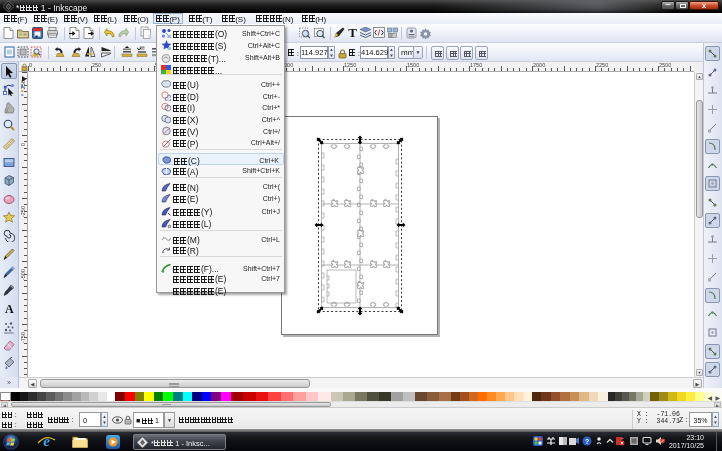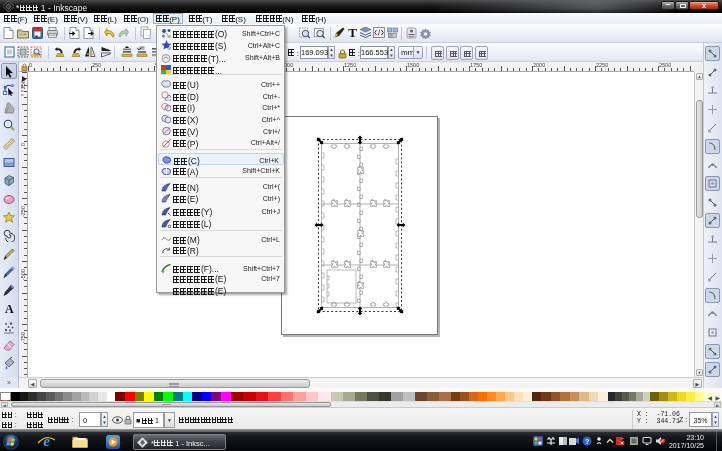--- a/index.html
+++ b/index.html
@@ -185,31 +185,31 @@
     <rect x="2" y="5.2" width="8" height="1.6" fill="#555"></rect>
     <path d="M3.5 1.2 h5 M3.5 3 h5" stroke="#777" stroke-width="1.2"></path>
     <path d="M1.2 2 l1.8 1.8 1.8-1.8" fill="none" stroke="#111" stroke-width="1"></path>
   </svg>
 <svg class="abs" style="left:151px;top:46px" width="5" height="12" viewBox="0 0 5 12">
     <rect x="1" y="2" width="4" height="1.6" fill="#555"></rect>
     <rect x="1" y="5" width="4" height="1.6" fill="#777"></rect>
     <rect x="1" y="8" width="4" height="2.2" fill="#999"></rect>
   </svg>
 <div class="abs" style="left:288px;top:48.5px;font-size:8px;color:#111;"><i class="c8"></i> :</div>
-<div class="abs" style="left:300px;top:46px;width:28px;height:13px;background:#fff;border:1px solid #8a92a8;font-size:7.5px;text-align:right;line-height:11.5px;padding-right:1px;color:#111;">169.093</div>
+<div class="abs" style="left:300px;top:46px;width:28px;height:13px;background:#fff;border:1px solid #8a92a8;font-size:7.5px;text-align:right;line-height:11.5px;padding-right:1px;color:#111;">114.927</div>
 <div class="spin" style="left:328px;top:46px;height:13px;">
     <div style="line-height:6px;">▲</div>
     <div style="line-height:5px;">▼</div>
   </div>
 <svg class="abs" style="left:338px;top:49px" width="9" height="10" viewBox="0 0 9 10">
     <rect x="1" y="4.5" width="7" height="4.5" rx=".8" fill="#caa93c" stroke="#7a631a" stroke-width=".8"></rect>
     <path d="M2.5 4.5 V3 a2 2 0 0 1 4 0 V4.5" fill="none" stroke="#8a7324" stroke-width="1.1"></path>
   </svg>
 <div class="abs" style="left:349px;top:48.5px;font-size:8px;color:#111;"><i class="c8"></i> :</div>
-<div class="abs" style="left:360px;top:46px;width:28px;height:13px;background:#fff;border:1px solid #8a92a8;font-size:7.5px;text-align:right;line-height:11.5px;padding-right:1px;color:#111;">166.553</div>
+<div class="abs" style="left:360px;top:46px;width:28px;height:13px;background:#fff;border:1px solid #8a92a8;font-size:7.5px;text-align:right;line-height:11.5px;padding-right:1px;color:#111;">414.629</div>
 <div class="spin" style="left:388px;top:46px;height:13px;">
     <div style="line-height:6px;">▲</div>
     <div style="line-height:5px;">▼</div>
   </div>
 <div class="abs" style="left:398px;top:46px;width:25px;height:13px;background:linear-gradient(180deg,#fff,#e6eaf4);border:1px solid #9aa2b8;border-radius:2px;font-size:8px;line-height:11px;padding-left:2px;color:#111;">mm<div class="abs" style="right:0;top:0;width:9px;height:11px;background:linear-gradient(180deg,#f4f6fb,#d8deec);border-left:1px solid #9aa2b8;font-size:5px;text-align:center;line-height:10px;color:#334;">▼</div></div>
 <div class="tbtn" style="left:431px;top:45.5px;width:13px;height:14px;">
     <div class="abs" style="left:3px;top:4px;width:7px;height:6px;background:repeating-linear-gradient(0deg,#556 0 1px,transparent 1px 2.5px),repeating-linear-gradient(90deg,#556 0 1px,transparent 1px 2.5px);"></div>
   </div>
 <div class="tbtn" style="left:446px;top:45.5px;width:13px;height:14px;">
     <div class="abs" style="left:3px;top:4px;width:7px;height:6px;background:repeating-linear-gradient(0deg,#556 0 1px,transparent 1px 2.5px),repeating-linear-gradient(90deg,#556 0 1px,transparent 1px 2.5px);"></div>

